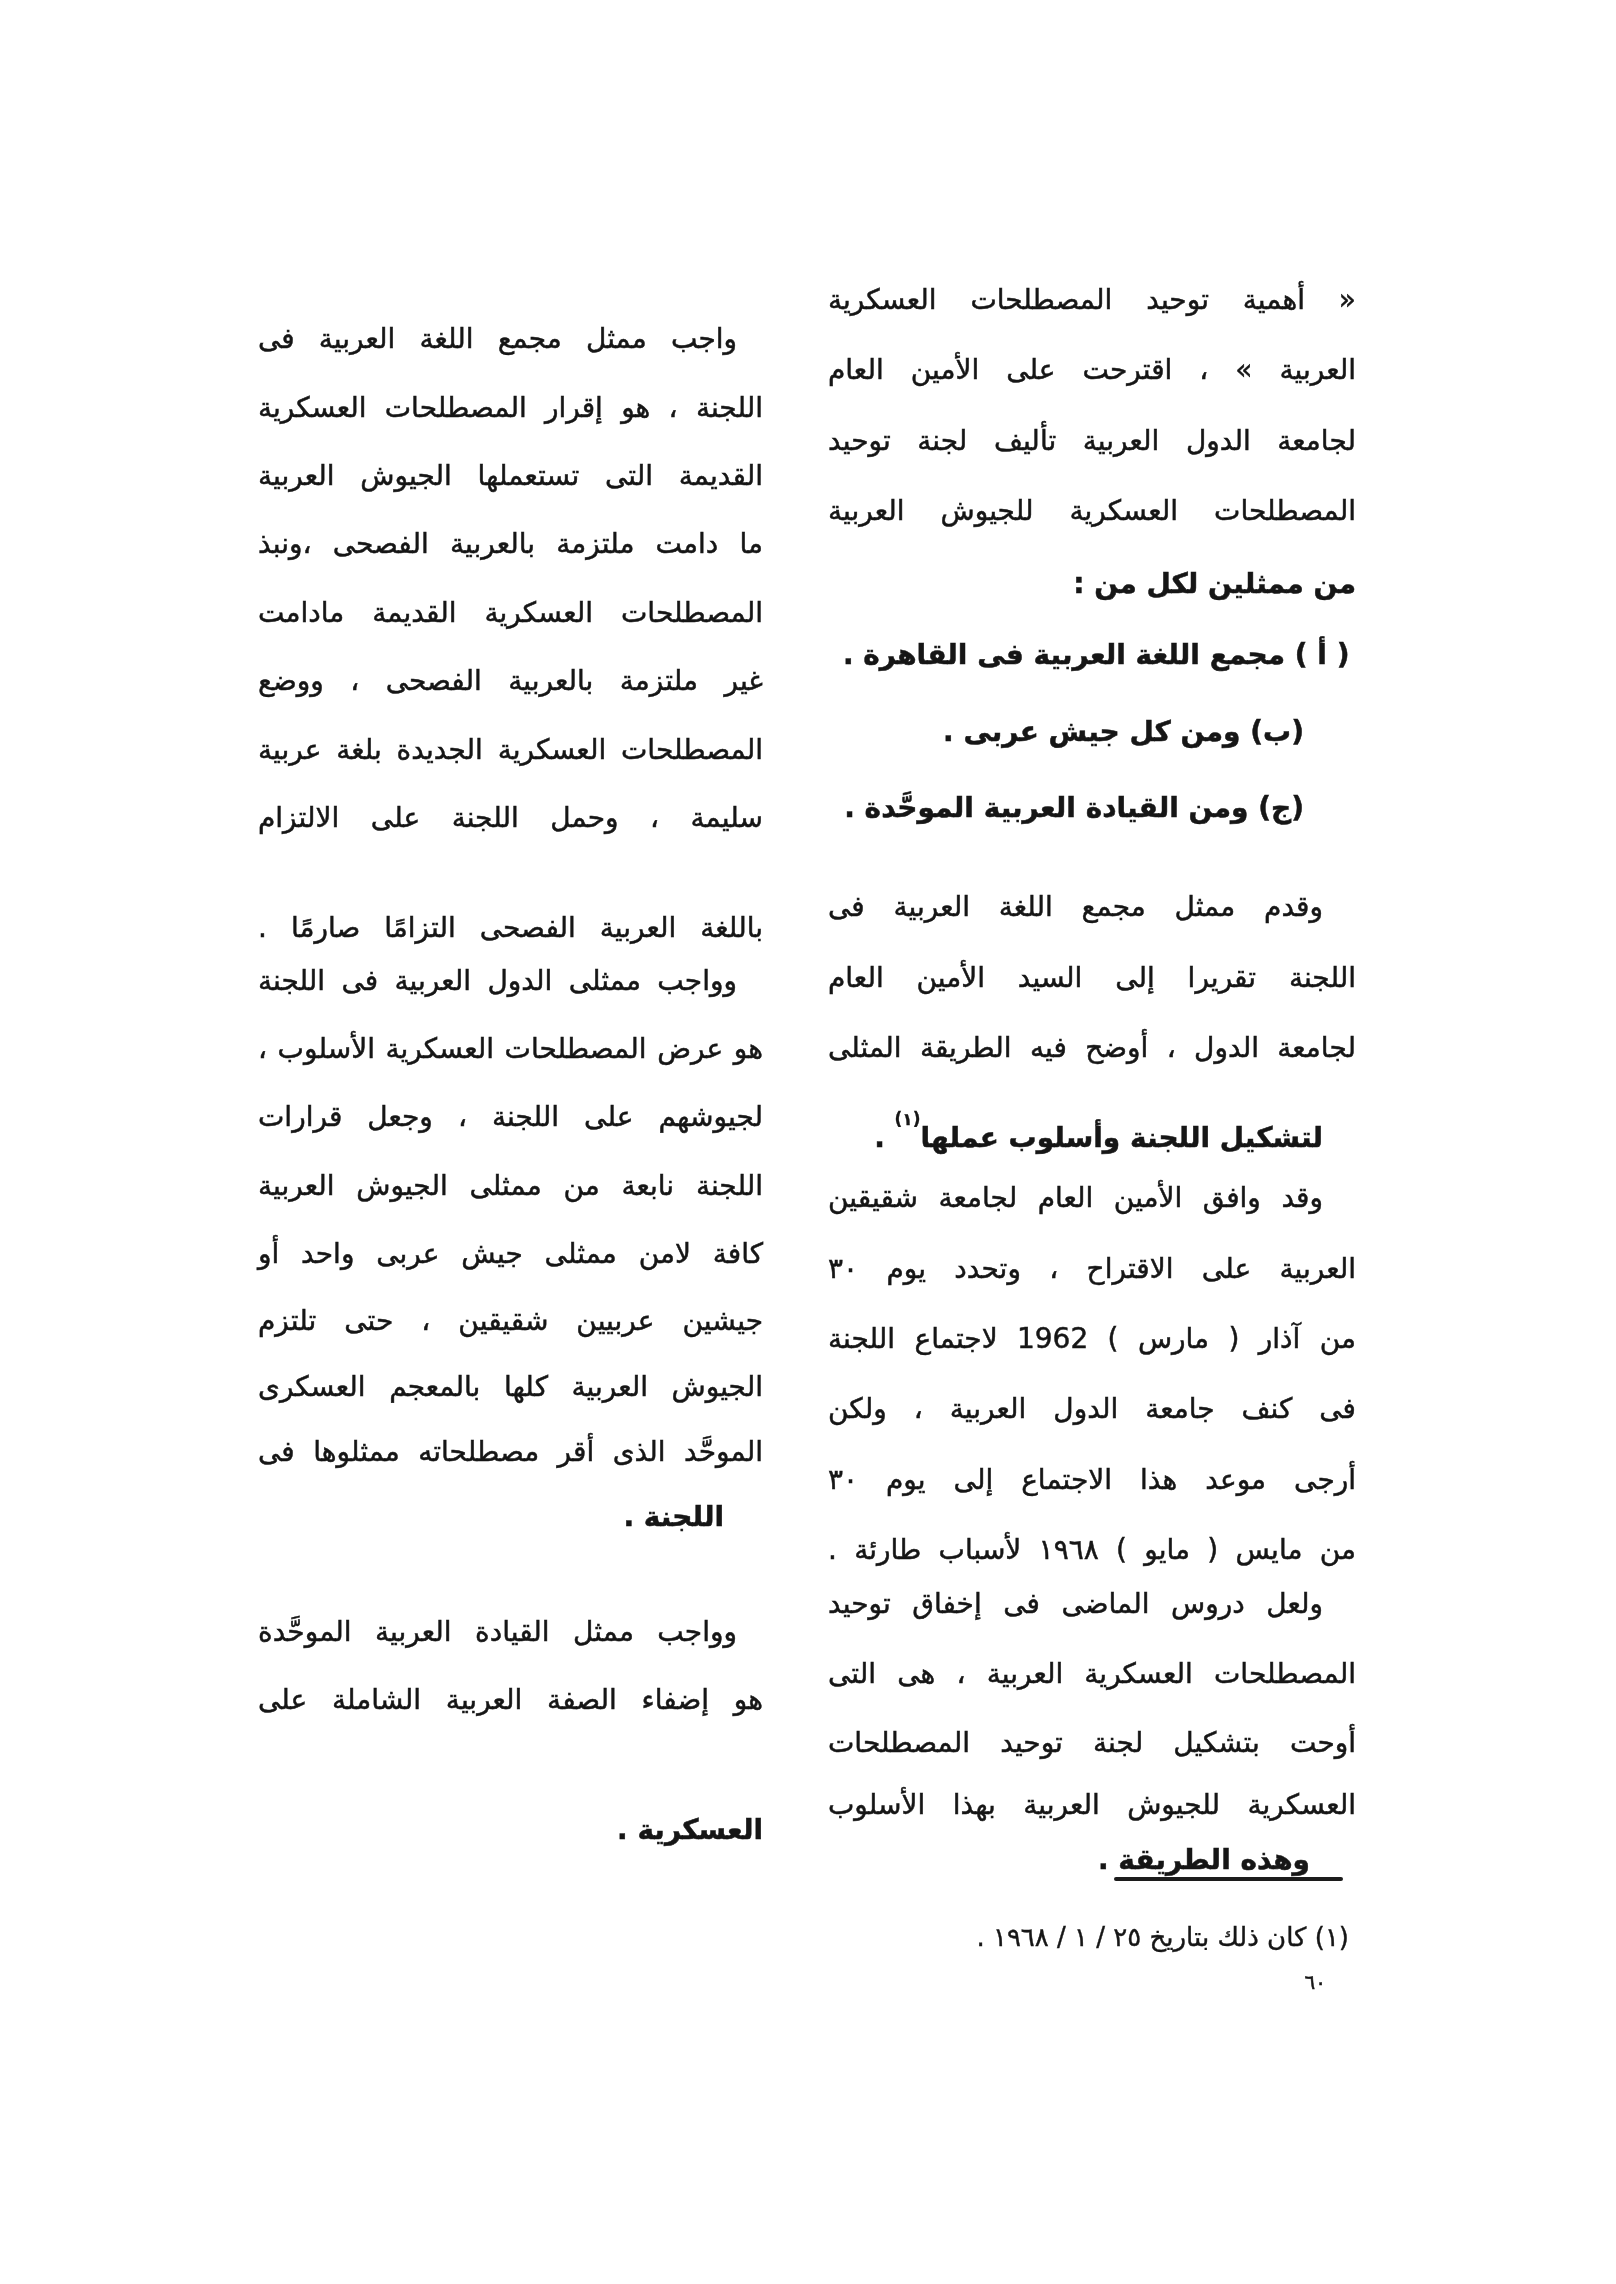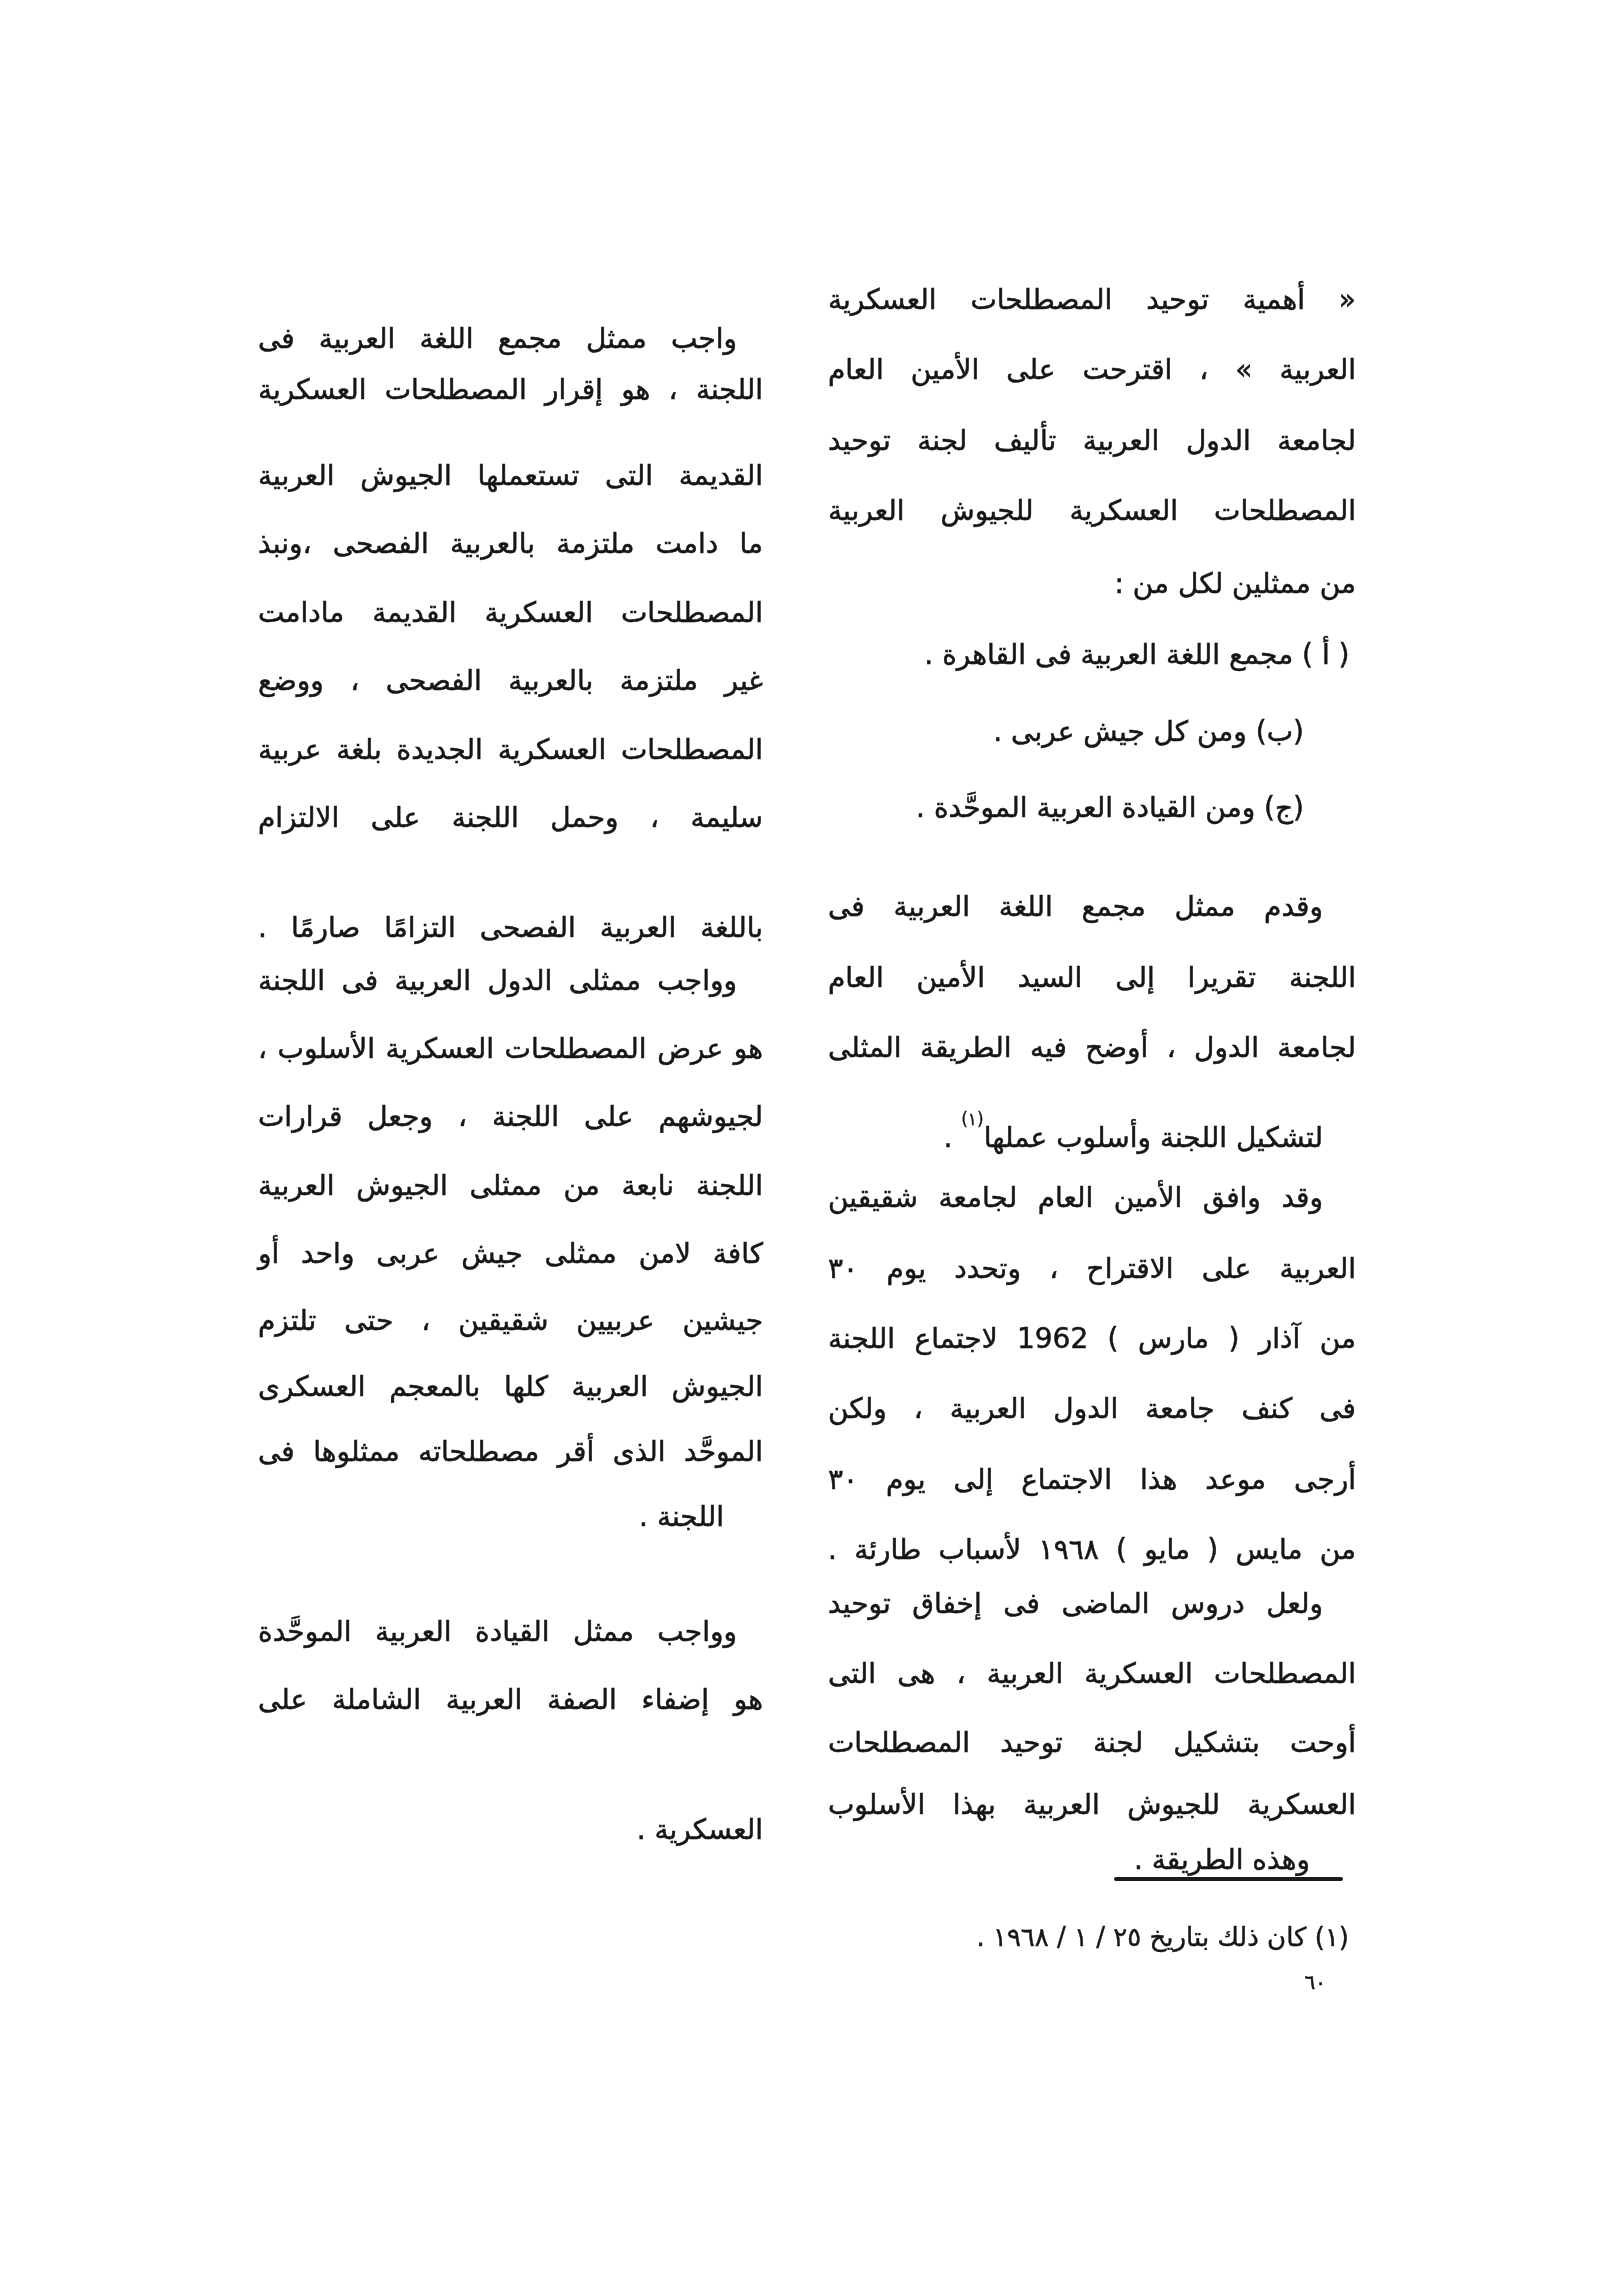--- a/index.html
+++ b/index.html
@@ -41,21 +41,21 @@
     height: 72px;
     line-height: 72px;
     font-size: 28px;
     direction: rtl;
     text-align: justify;
     text-align-last: justify;
     -webkit-text-stroke: 0.5px #161616;
     white-space: nowrap;
   }
   
-  .end { text-align: left; text-align-last: right; }
+  .end { text-align: left; text-align-last: right; font-weight: bold; }
   
   .i1  { padding-right: 33px; }   
   .i1s { padding-right: 26px; }   
   .ia  { padding-right: 6.5px; }   
   .ib  { padding-right: 52px; }   
   .ic  { padding-right: 46px; }   
   .iL  { padding-right: 39px; }   
   .fnref {
     font-size: 17px;
     vertical-align: 22px;
@@ -119,21 +119,21 @@
     <div class="ln" style="top:1514px">من مايس ( مايو ) ١٩٦٨ لأسباب طارئة .</div>
     <div class="ln i1" style="top:1568px">ولعل دروس الماضى فى إخفاق توحيد</div>
     <div class="ln" style="top:1638px">المصطلحات العسكرية العربية ، هى التى</div>
     <div class="ln" style="top:1707px">أوحت بتشكيل لجنة توحيد المصطلحات</div>
     <div class="ln" style="top:1769px">العسكرية للجيوش العربية بهذا الأسلوب</div>
     <div class="ln end ic" style="top:1824px">وهذه الطريقة .</div>
   </div>
 
   <div class="col col-left">
     <div class="ln i1s" style="top:303px">واجب ممثل مجمع اللغة العربية فى</div>
-    <div class="ln" style="top:354px">اللجنة ، هو إقرار المصطلحات العسكرية</div>
+    <div class="ln" style="top:372px">اللجنة ، هو إقرار المصطلحات العسكرية</div>
     <div class="ln" style="top:440px">القديمة التى تستعملها الجيوش العربية</div>
     <div class="ln" style="top:508px">ما دامت ملتزمة بالعربية الفصحى ،ونبذ</div>
     <div class="ln" style="top:577px">المصطلحات العسكرية القديمة مادامت</div>
     <div class="ln" style="top:645px">غير ملتزمة بالعربية الفصحى ، ووضع</div>
     <div class="ln" style="top:714px">المصطلحات العسكرية الجديدة بلغة عربية</div>
     <div class="ln" style="top:782px">سليمة ، وحمل اللجنة على الالتزام</div>
     <div class="ln" style="top:892px">باللغة العربية الفصحى التزامًا صارمًا .</div>
     <div class="ln i1s" style="top:945px">وواجب ممثلى الدول العربية فى اللجنة</div>
     <div class="ln" style="top:1013px">هو عرض المصطلحات العسكرية الأسلوب ،</div>
     <div class="ln" style="top:1081px">لجيوشهم على اللجنة ، وجعل قرارات</div>

